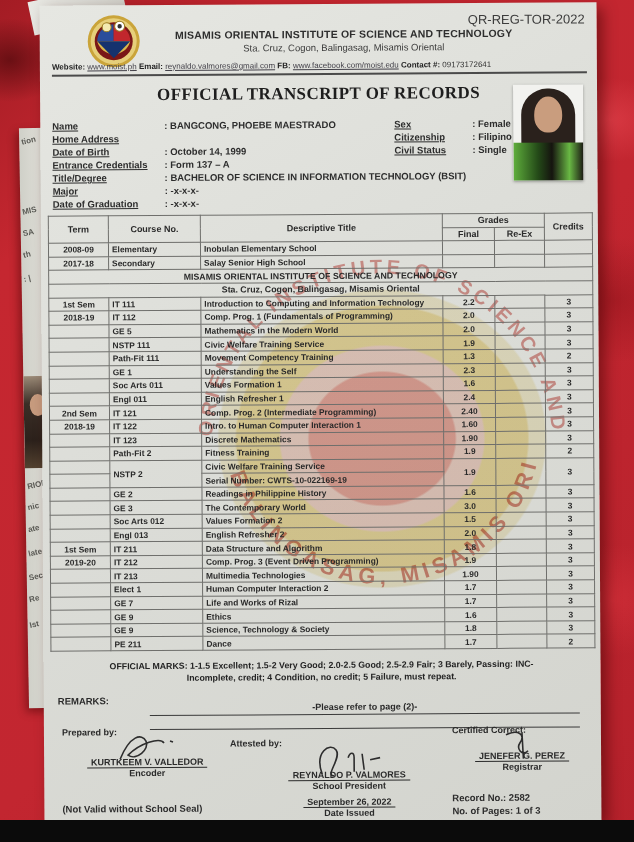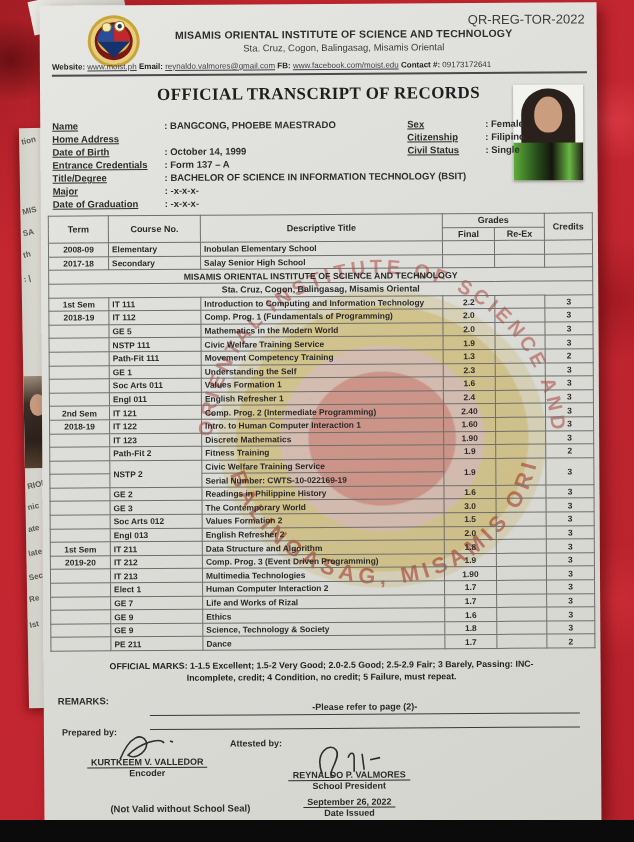--- a/index.html
+++ b/index.html
@@ -45,21 +45,21 @@
 
   .photo{position:absolute;top:82px;right:14px;width:70px;height:96px;background:#f2f2ef;box-shadow:0 1px 3px rgba(0,0,0,.35);overflow:hidden;}
   .photo .hair{position:absolute;left:8px;top:4px;width:54px;height:88px;border-radius:26px 26px 4px 4px;background:#2a211c;}
   .photo .face{position:absolute;left:21px;top:12px;width:28px;height:36px;border-radius:50% 50% 46% 46%;background:#c99d7e;}
   .photo .shirt{position:absolute;left:0px;top:58px;width:70px;height:38px;background:linear-gradient(90deg,#5fae3c 0%,#244a18 35%,#15140f 55%,#69b844 80%,#1c1a14 100%);}
 
   .info{position:absolute;top:114px;left:12px;width:540px;font-size:9.5px;font-weight:bold;color:#2d2d2d;line-height:13px;}
   .info-row{display:flex;}
   .info-label{width:112px;flex:none;text-decoration:underline;}
   .info-right{position:absolute;left:342px;top:0;width:200px;}
-  .info-right .info-label{width:78px;margin-left:13px;}
+  .info-right .info-label{width:78px;}
 
   table.tor{position:absolute;top:210px;left:7px;width:544px;border-collapse:collapse;font-size:8.4px;font-weight:bold;color:#2a2a2a;table-layout:fixed;}
   table.tor th,table.tor td{border:1px solid #6f6f6c;padding:0 3px;height:12.6px;line-height:10px;overflow:hidden;white-space:nowrap;}
   table.tor th{text-align:center;font-size:9px;}
   td.c{text-align:center;}
   tr.span-row td{text-align:center;font-size:8.8px;}
   .col-term{width:60px;} .col-course{width:92px;} .col-title{width:242px;}
   .col-final{width:52px;} .col-reex{width:50px;} .col-credits{width:48px;}
 
   
@@ -75,21 +75,21 @@
   .remarks-line2{position:absolute;left:92px;top:24px;width:430px;border-bottom:1.6px solid #3a3a3a;height:10px;}
 
   .sig{position:absolute;font-size:9px;font-weight:bold;color:#2b2b2b;text-align:center;}
   .sig .sig-label{text-align:left;}
   .sig .sig-name{border-bottom:1.6px solid #2b2b2b;padding:0 4px;display:inline-block;}
   .sig svg{display:block;margin:-6px auto -8px auto;}
   .sig-prepared{left:18px;top:722px;width:170px;}
   .sig-attested{left:210px;top:756px;width:190px;}
   .sig-certified{left:408px;top:722px;width:140px;}
   .date-issued{margin-top:6px;}
-  .seal-note{position:absolute;left:18px;top:798px;font-size:9.5px;font-weight:bold;color:#2d2d2d;margin-left:48px;}
+  .seal-note{position:absolute;left:18px;top:798px;font-size:9.5px;font-weight:bold;color:#2d2d2d;}
   .record-block{position:absolute;left:408px;top:788px;font-size:9.5px;font-weight:bold;color:#2d2d2d;line-height:13px;}
 </style>
 </head>
 <body>
 
 <div class="red-texture"></div>
 <div class="corner-paper"></div>
 
 <div class="under-strip">
   <div class="frag-photo">
@@ -488,19 +488,31 @@
     <div class="sig-label" style="margin-left:-24px;margin-top:-22px;">Attested by:</div>
     <svg width="90" height="36" viewBox="0 0 90 36">
       <path d="M18 32 C 10 10, 26 0, 32 8 C 38 16, 20 34, 30 34 M 44 16 c 2 -6 6 -6 6 0 l 0 14 M 58 12 l 2 16 M 66 18 l 10 -2" stroke="#2d2d2d" stroke-width="1.6" fill="none"></path>
     </svg>
     <div><span class="sig-name">REYNALDO P. VALMORES</span></div>
     <div>School President</div>
     <div class="date-issued"><span class="sig-name">September 26, 2022</span></div>
     <div>Date Issued</div>
   </div>
 
+  <div class="sig sig-certified">
+    <div class="sig-label">Certified Correct:</div>
+    <svg width="60" height="30" viewBox="0 0 60 30">
+      <path d="M14 6 C 26 0, 34 6, 28 14 C 24 20, 30 28, 36 22 M 30 4 l 2 40" stroke="#2d2d2d" stroke-width="1.6" fill="none"></path>
+    </svg>
+    <div><span class="sig-name">JENEFER G. PEREZ</span></div>
+    <div>Registrar</div>
+  </div>
 
   <div class="seal-note">(Not Valid without School Seal)</div>
 
+  <div class="record-block">
+    <div><span>Record No.: </span><span>2582</span></div>
+    <div><span>No. of Pages: </span><span>1 of 3</span></div>
+  </div>
 
 </div>
 
 <div class="black-bar"></div>
 
 </body></html>

